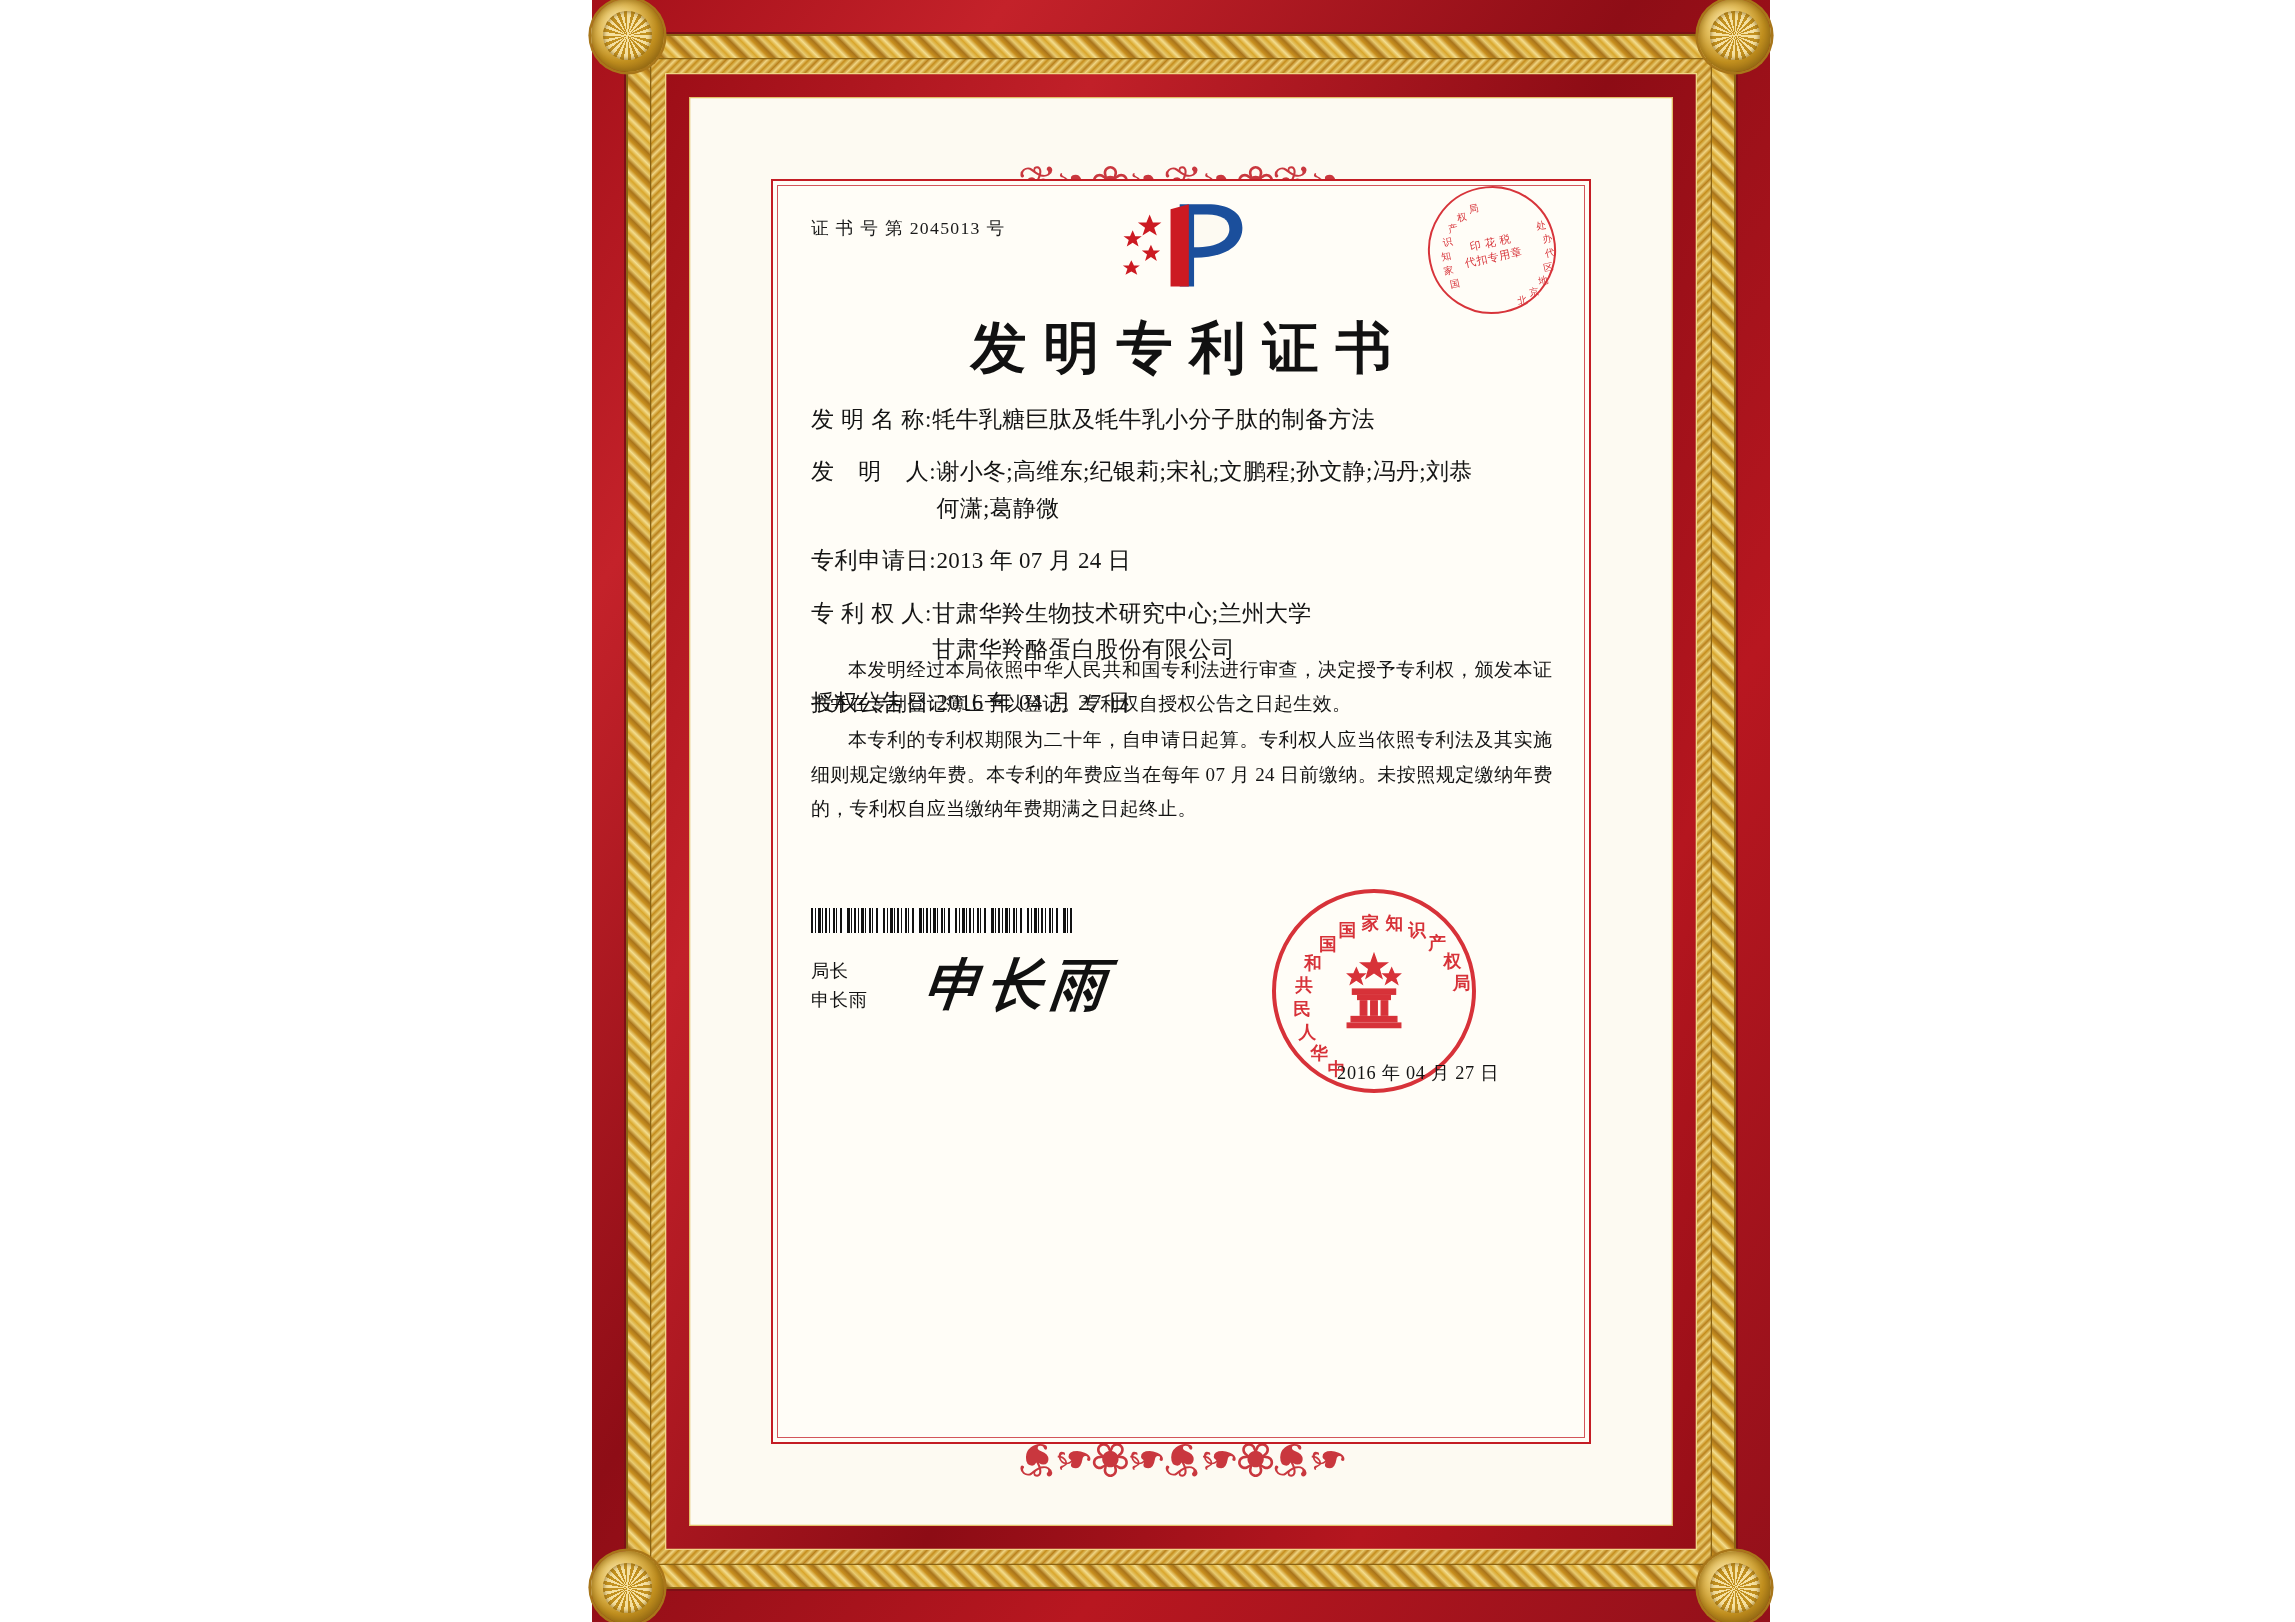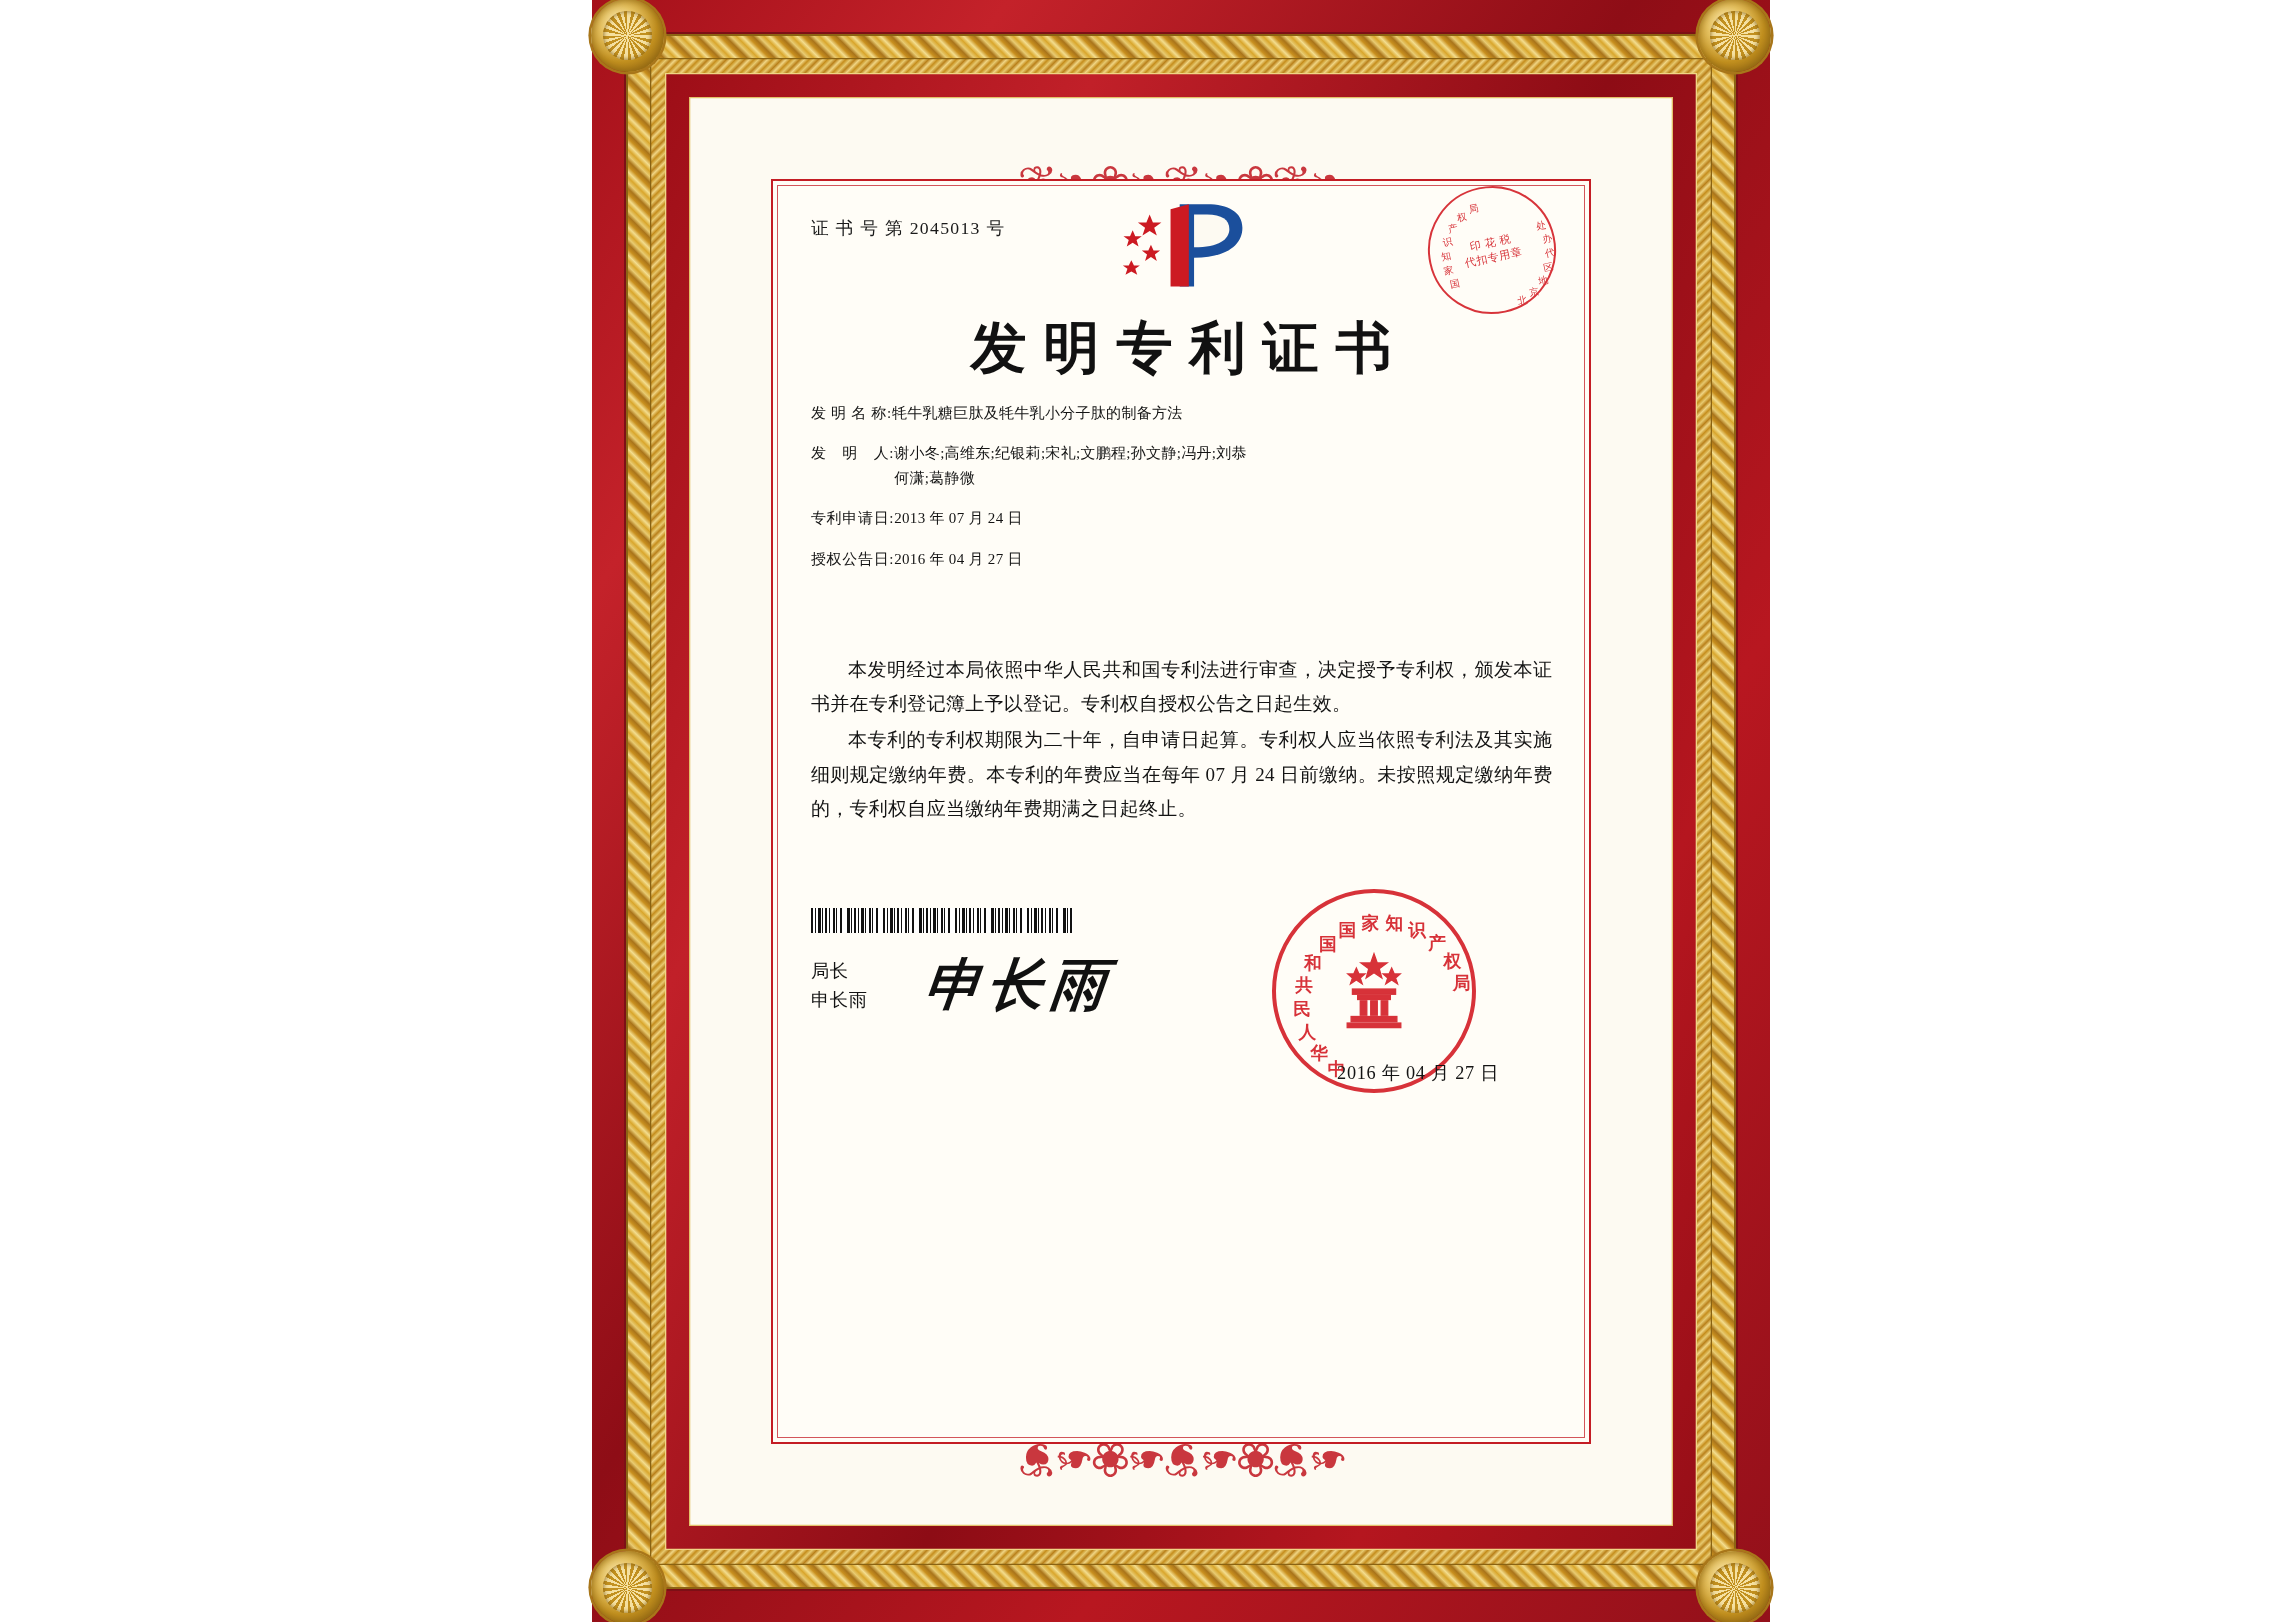--- a/index.html
+++ b/index.html
@@ -203,21 +203,21 @@
     text-indent: 17px;
     font-family: "Liberation Serif", "DejaVu Serif", serif;
   }
 
   
   .fields {
     position: absolute;
     left: 17px;
     right: 13px;
     top: 209px;
-    font-size: 15px;
+    font-size: 23px;
     color: #141414;
   }
   .row {
     display: flex;
     align-items: flex-start;
     margin-bottom: 21.6px;
   }
   .row .lbl {
     flex: 0 0 auto;
     white-space: pre;
@@ -415,20 +415,27 @@
                       <span class="line2">何潇;葛静微</span>
                     </div>
                   </div>
 
 
                   <div class="row">
                     <div class="lbl">专利申请日:</div>
                     <div class="val">2013 年 07 月 24 日</div>
                   </div>
 
+                  <div class="row">
+                    <div class="lbl">专 利 权 人:</div>
+                    <div class="val">
+                      <span>甘肃华羚生物技术研究中心;兰州大学</span>
+                      <span class="line2">甘肃华羚酪蛋白股份有限公司</span>
+                    </div>
+                  </div>
 
                   <div class="row">
                     <div class="lbl">授权公告日:</div>
                     <div class="val">2016 年 04 月 27 日</div>
                   </div>
 
                 </div>
 
                 <div class="body-text">
                   <p>本发明经过本局依照中华人民共和国专利法进行审查，决定授予专利权，颁发本证书并在专利登记簿上予以登记。专利权自授权公告之日起生效。</p>

